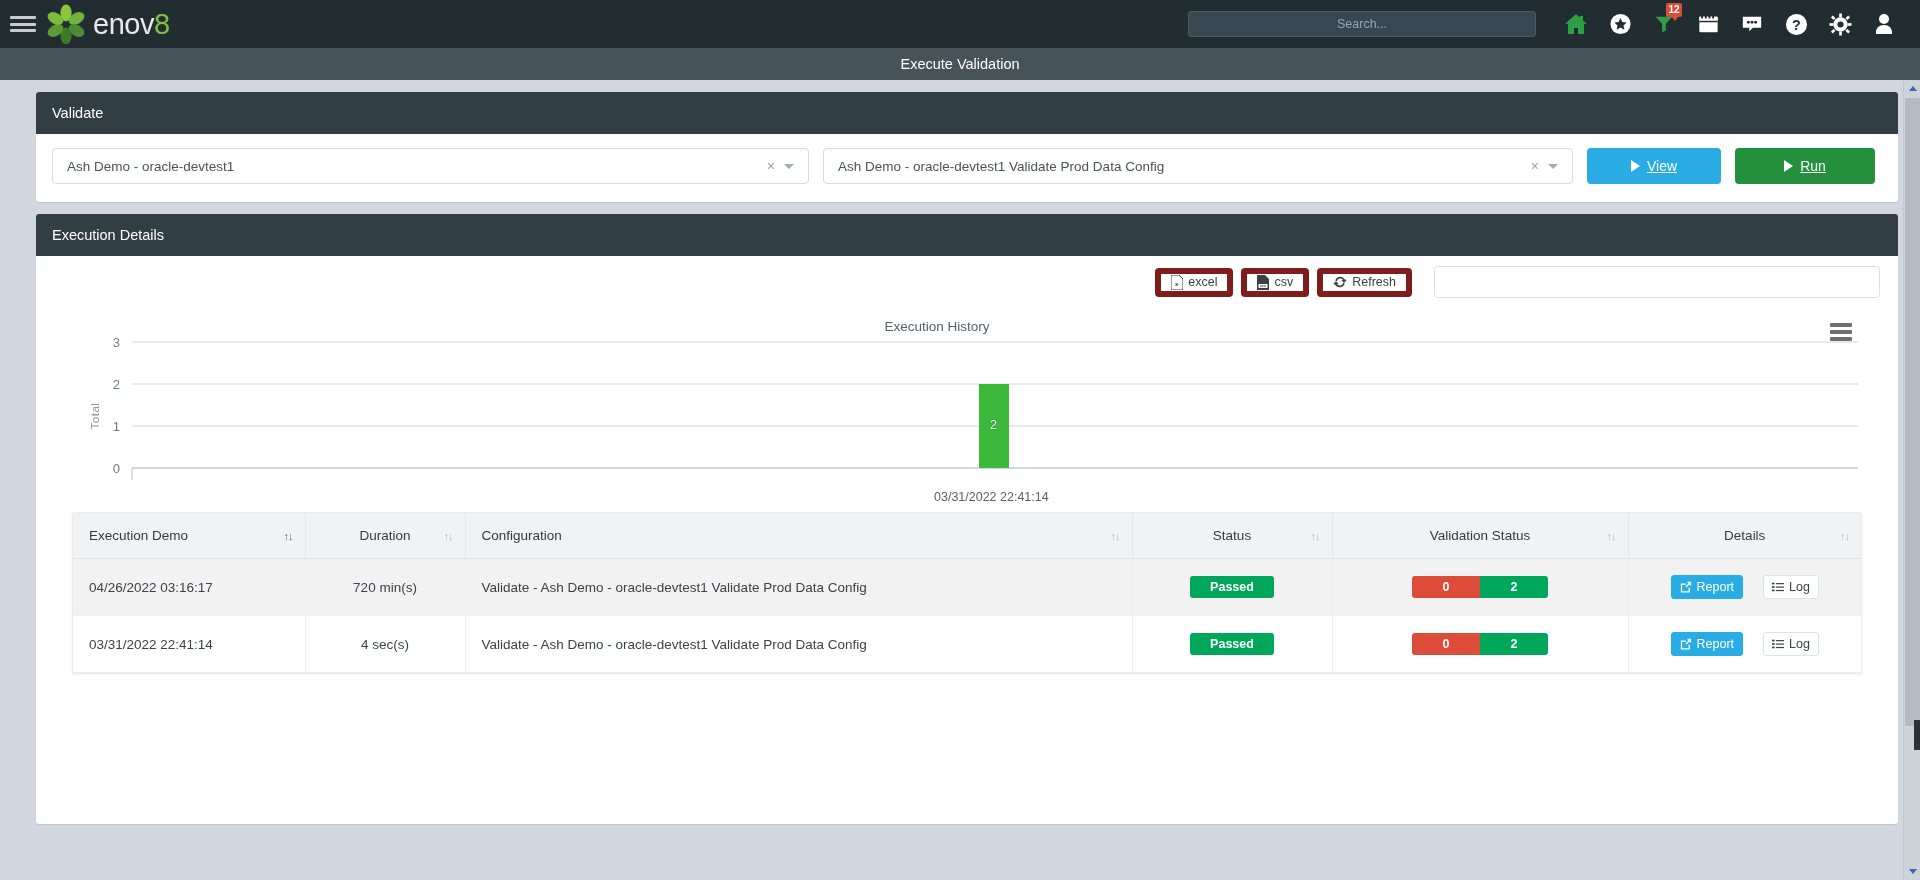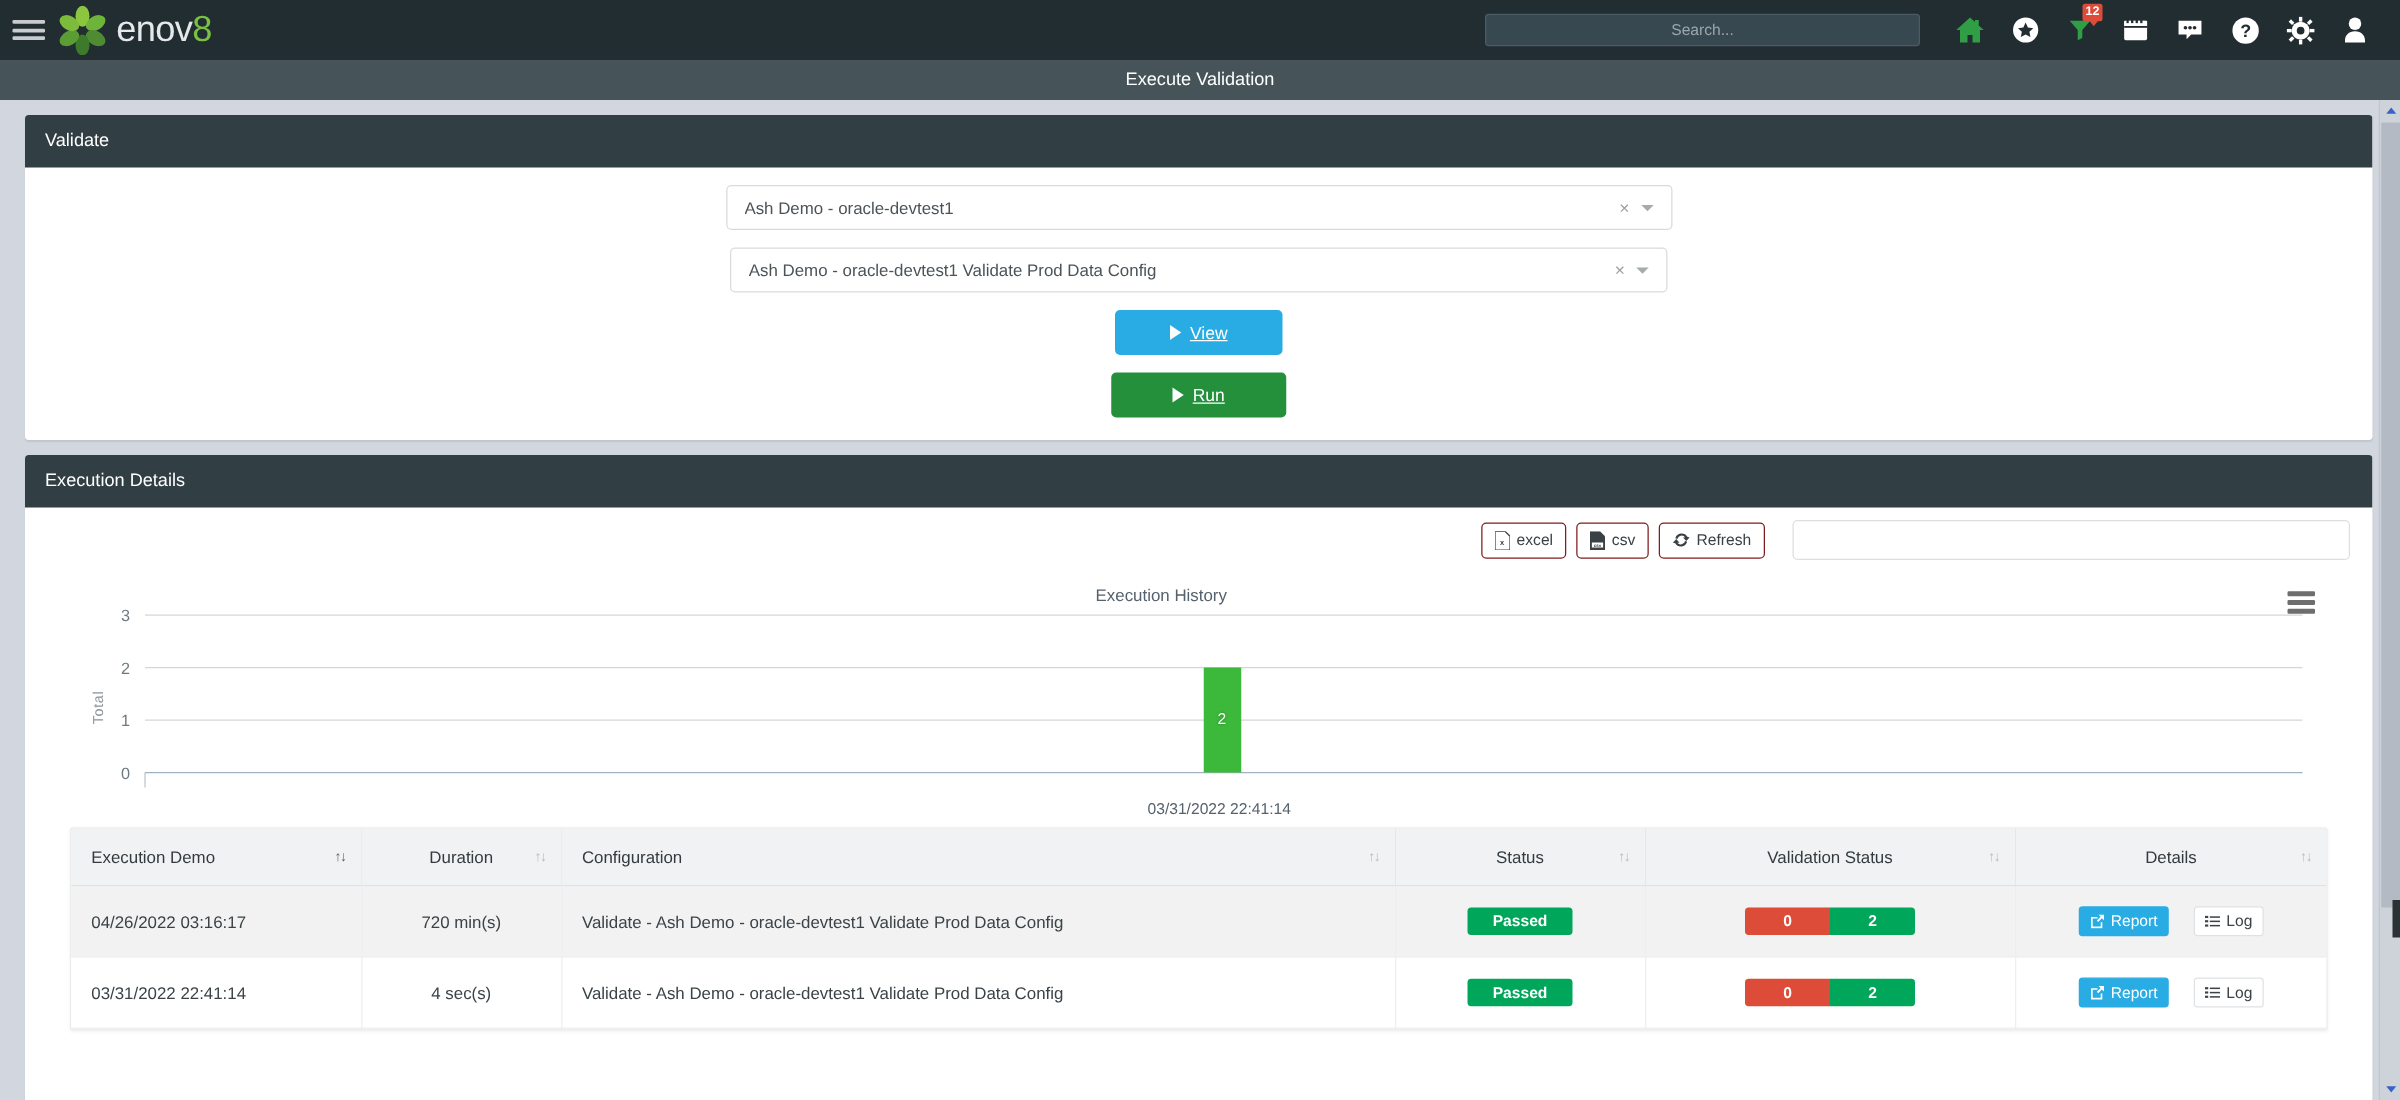--- a/index.html
+++ b/index.html
@@ -89,37 +89,38 @@
     display: flex; align-items: center; justify-content: center;
     color: #fff;
     font-size: 14.5px;
   }
 
   
   .content {
     padding: 12px 22px 0 20px;
     height: 800px;
     position: relative;
+    margin-left: 16px;
   }
   .panel {
     background: #fff;
     border-radius: 3px;
     margin-bottom: 12px;
     box-shadow: 0 1px 1px rgba(0,0,0,.08);
     overflow: hidden;
   }
   .panel-head {
     background: #313e44;
     color: #fff;
     font-size: 14.5px;
     padding: 13px 16px;
   }
 
   
-  .select-row { display: flex; align-items: center; gap: 14px; padding: 14px 16px 18px 16px; flex-direction: column; }
+  .select-row { display: flex; align-items: center; gap: 14px; padding: 14px 16px 18px 16px; }
   .select2 {
     height: 36px;
     border: 1px solid #d7dbdd;
     border-radius: 4px;
     background: #fff;
     display: flex; align-items: center;
     padding: 0 6px 0 14px;
     font-size: 13.5px;
     color: #4b5358;
     cursor: pointer;
@@ -151,21 +152,21 @@
     text-decoration: underline;
   }
   .btn-view { width: 134px; background: #29ace3; }
   .btn-run  { width: 140px; background: #24903c; }
   .play { width:0;height:0;border-left:9px solid #fff;border-top:6px solid transparent;border-bottom:6px solid transparent; }
 
   
   .toolbar { display: flex; align-items: center; justify-content: flex-end; gap: 8px; padding: 10px 18px 0 0; }
   .tbtn {
     height: 29px;
-    border: 1px solid #7f1d1d;
+    border: 6px solid #7f1d1d;
     background: #fff;
     border-radius: 4px;
     font-size: 12.5px;
     color: #3a4145;
     display: flex; align-items: center; gap: 5px;
     padding: 0 10px;
     cursor: pointer;
     font-family: "Liberation Sans", sans-serif;
   }
   .filter-input {

